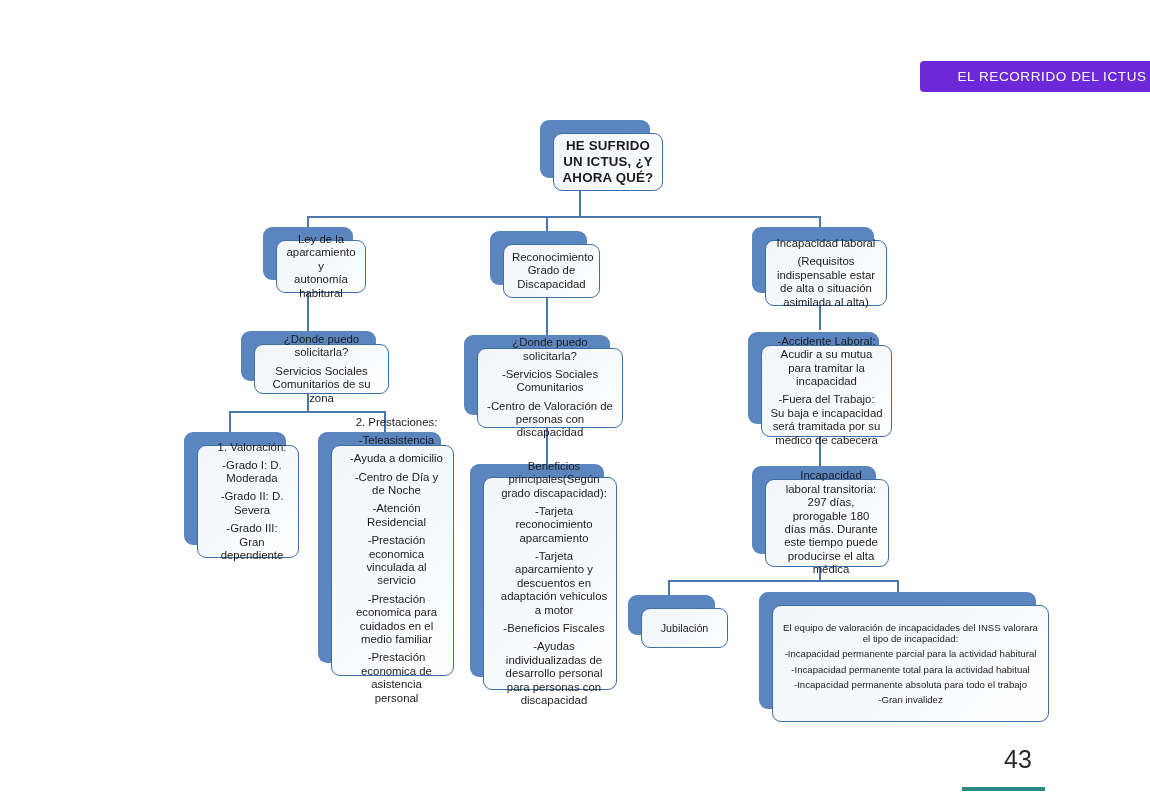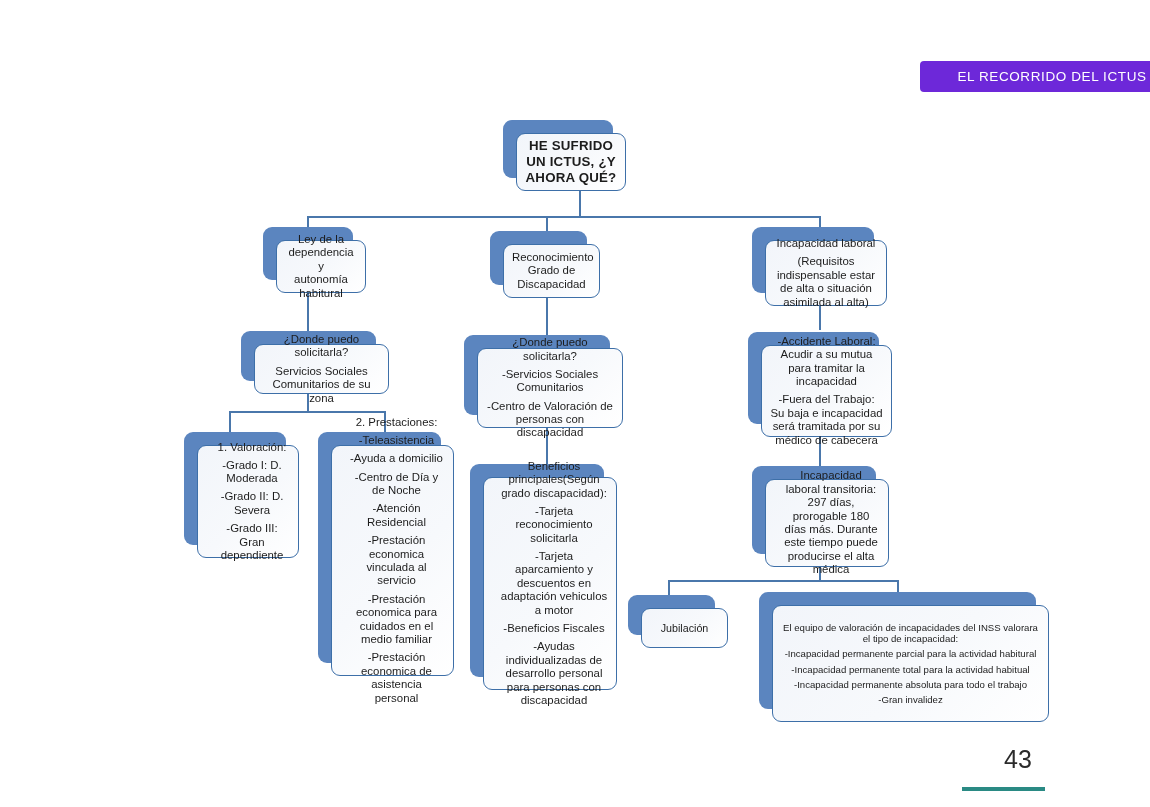--- a/index.html
+++ b/index.html
@@ -144,34 +144,34 @@
 
   <div class="conn v" style="left:819px; top:304px; height:26px;"></div>
 
   <div class="conn v" style="left:819px; top:437px; height:30px;"></div>
 
   <div class="conn v" style="left:819px; top:567px; height:14px;"></div>
   <div class="conn h" style="left:668px; top:580px; width:230px;"></div>
   <div class="conn v" style="left:668px; top:580px; height:16px;"></div>
   <div class="conn v" style="left:897px; top:580px; height:13px;"></div>
 
-  <div class="node root" style="left:503px; top:120px; width:110px; height:58px;">
+  <div class="node root" style="left:540px; top:120px; width:110px; height:58px;">
     <div class="shadow"></div>
     <div class="face">
       <p style="margin-top:0">HE SUFRIDO</p>
       <p style="margin-top:0">UN ICTUS, ¿Y</p>
       <p style="margin-top:0">AHORA QUÉ?</p>
     </div>
   </div>
 
   <div class="node lvl2" style="left:263px; top:227px; width:90px; height:53px;">
     <div class="shadow"></div>
     <div class="face">
       <p style="margin-top:0">Ley de la</p>
-      <p style="margin-top:0">dependencia y</p>
+      <p style="margin-top:0">aparcamiento y</p>
       <p style="margin-top:0">autonomía</p>
       <p style="margin-top:0">habitural</p>
     </div>
   </div>
 
   <div class="node lvl3" style="left:241px; top:331px; width:135px; height:50px;">
     <div class="shadow"></div>
     <div class="face">
       <p>¿Donde puedo solicitarla?</p>
       <p>
@@ -220,21 +220,21 @@
       <p>¿Donde puedo solicitarla?</p>
       <p>-Servicios Sociales Comunitarios</p>
       <p>-Centro de Valoración de personas con discapacidad</p>
     </div>
   </div>
 
   <div class="node lvl4" style="left:470px; top:464px; width:134px; height:213px;">
     <div class="shadow"></div>
     <div class="face">
       <p>Beneficios principales(Según grado discapacidad):</p>
-      <p>-Tarjeta reconocimiento solicitarla</p>
+      <p>-Tarjeta reconocimiento aparcamiento</p>
       <p>-Tarjeta aparcamiento y descuentos en adaptación vehiculos a motor</p>
       <p>-Beneficios Fiscales</p>
       <p>-Ayudas individualizadas de desarrollo personal para personas con discapacidad</p>
     </div>
   </div>
 
   <div class="node lvl2" style="left:752px; top:227px; width:122px; height:66px;">
     <div class="shadow"></div>
     <div class="face">
       <p>Incapacidad laboral</p>

